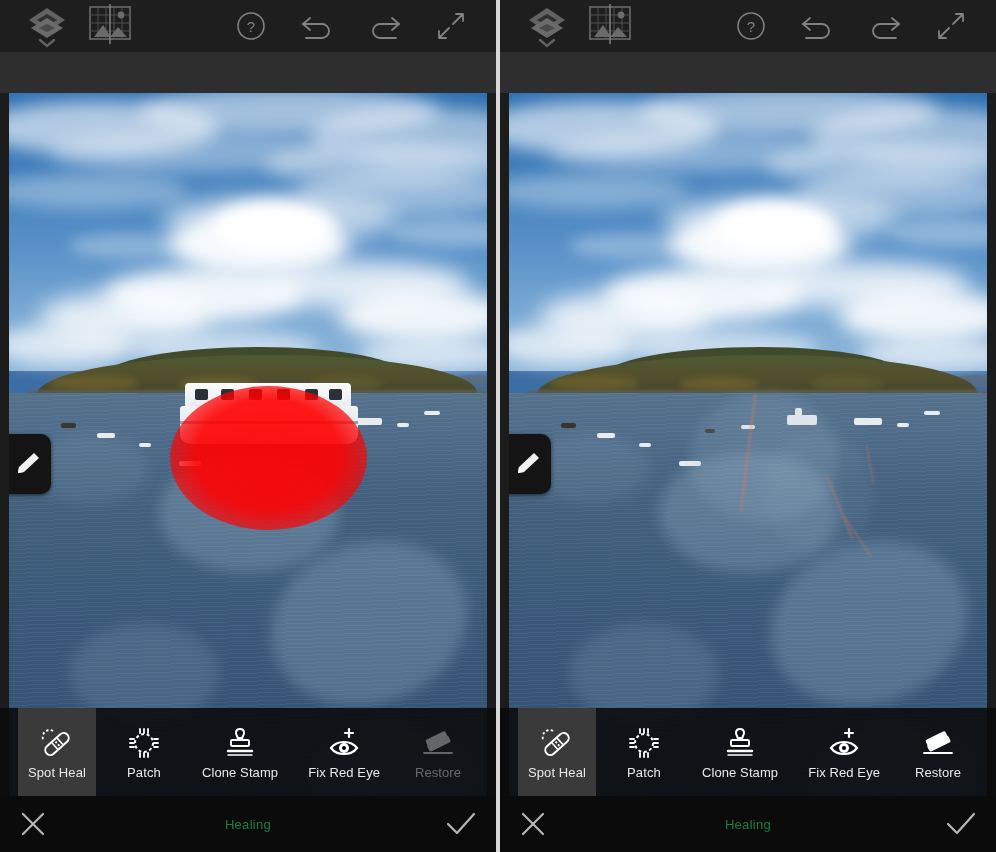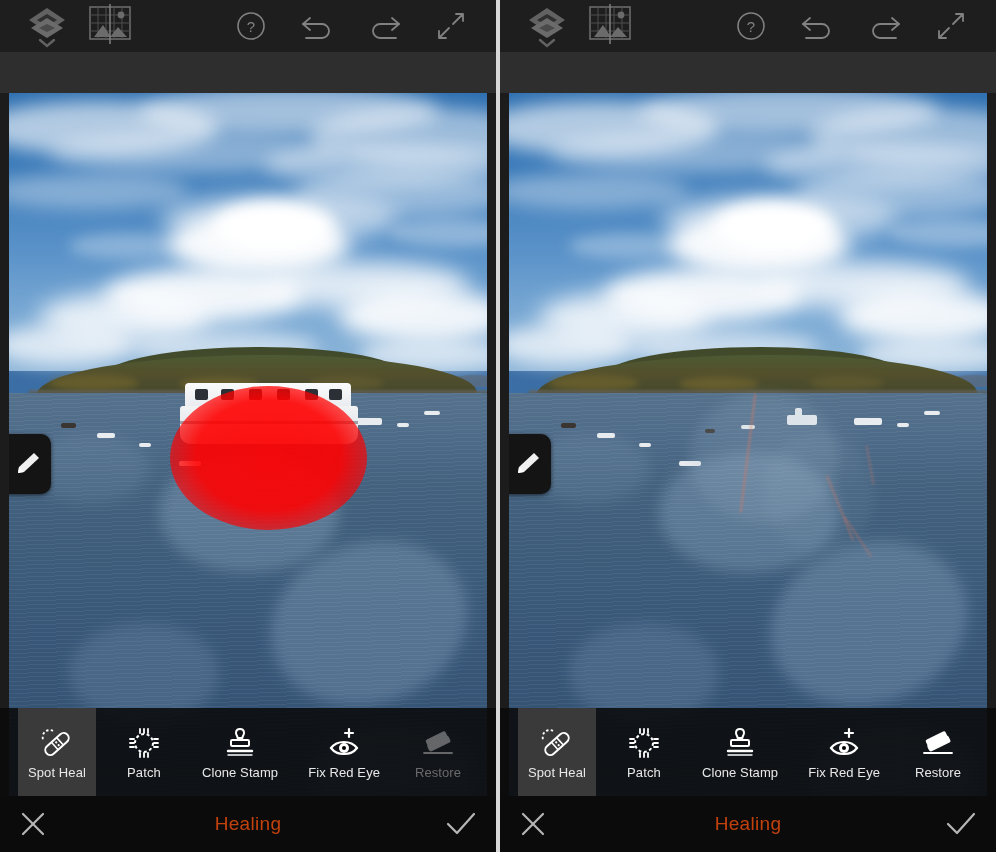--- a/index.html
+++ b/index.html
@@ -179,21 +179,21 @@
   .sp { flex:1; }
 
   
   .bottom-bar {
     position:absolute; left:0; bottom:0; width:100%; height:56px;
     background:#0b0b0b; z-index:32;
     display:flex; align-items:center; padding:0 18px;
   }
   .bb-title {
     position:absolute; left:0; right:0; text-align:center;
-    font-size:19px; color:#c2410c; letter-spacing:.3px; pointer-events:none;
+    font-size:13px; color:#15803d; letter-spacing:.3px; pointer-events:none;
   }
   .bb-right { margin-left:auto; }
 </style>
 </head>
 <body>
 
 <div class="stage">
 
   <div class="panel">
 

